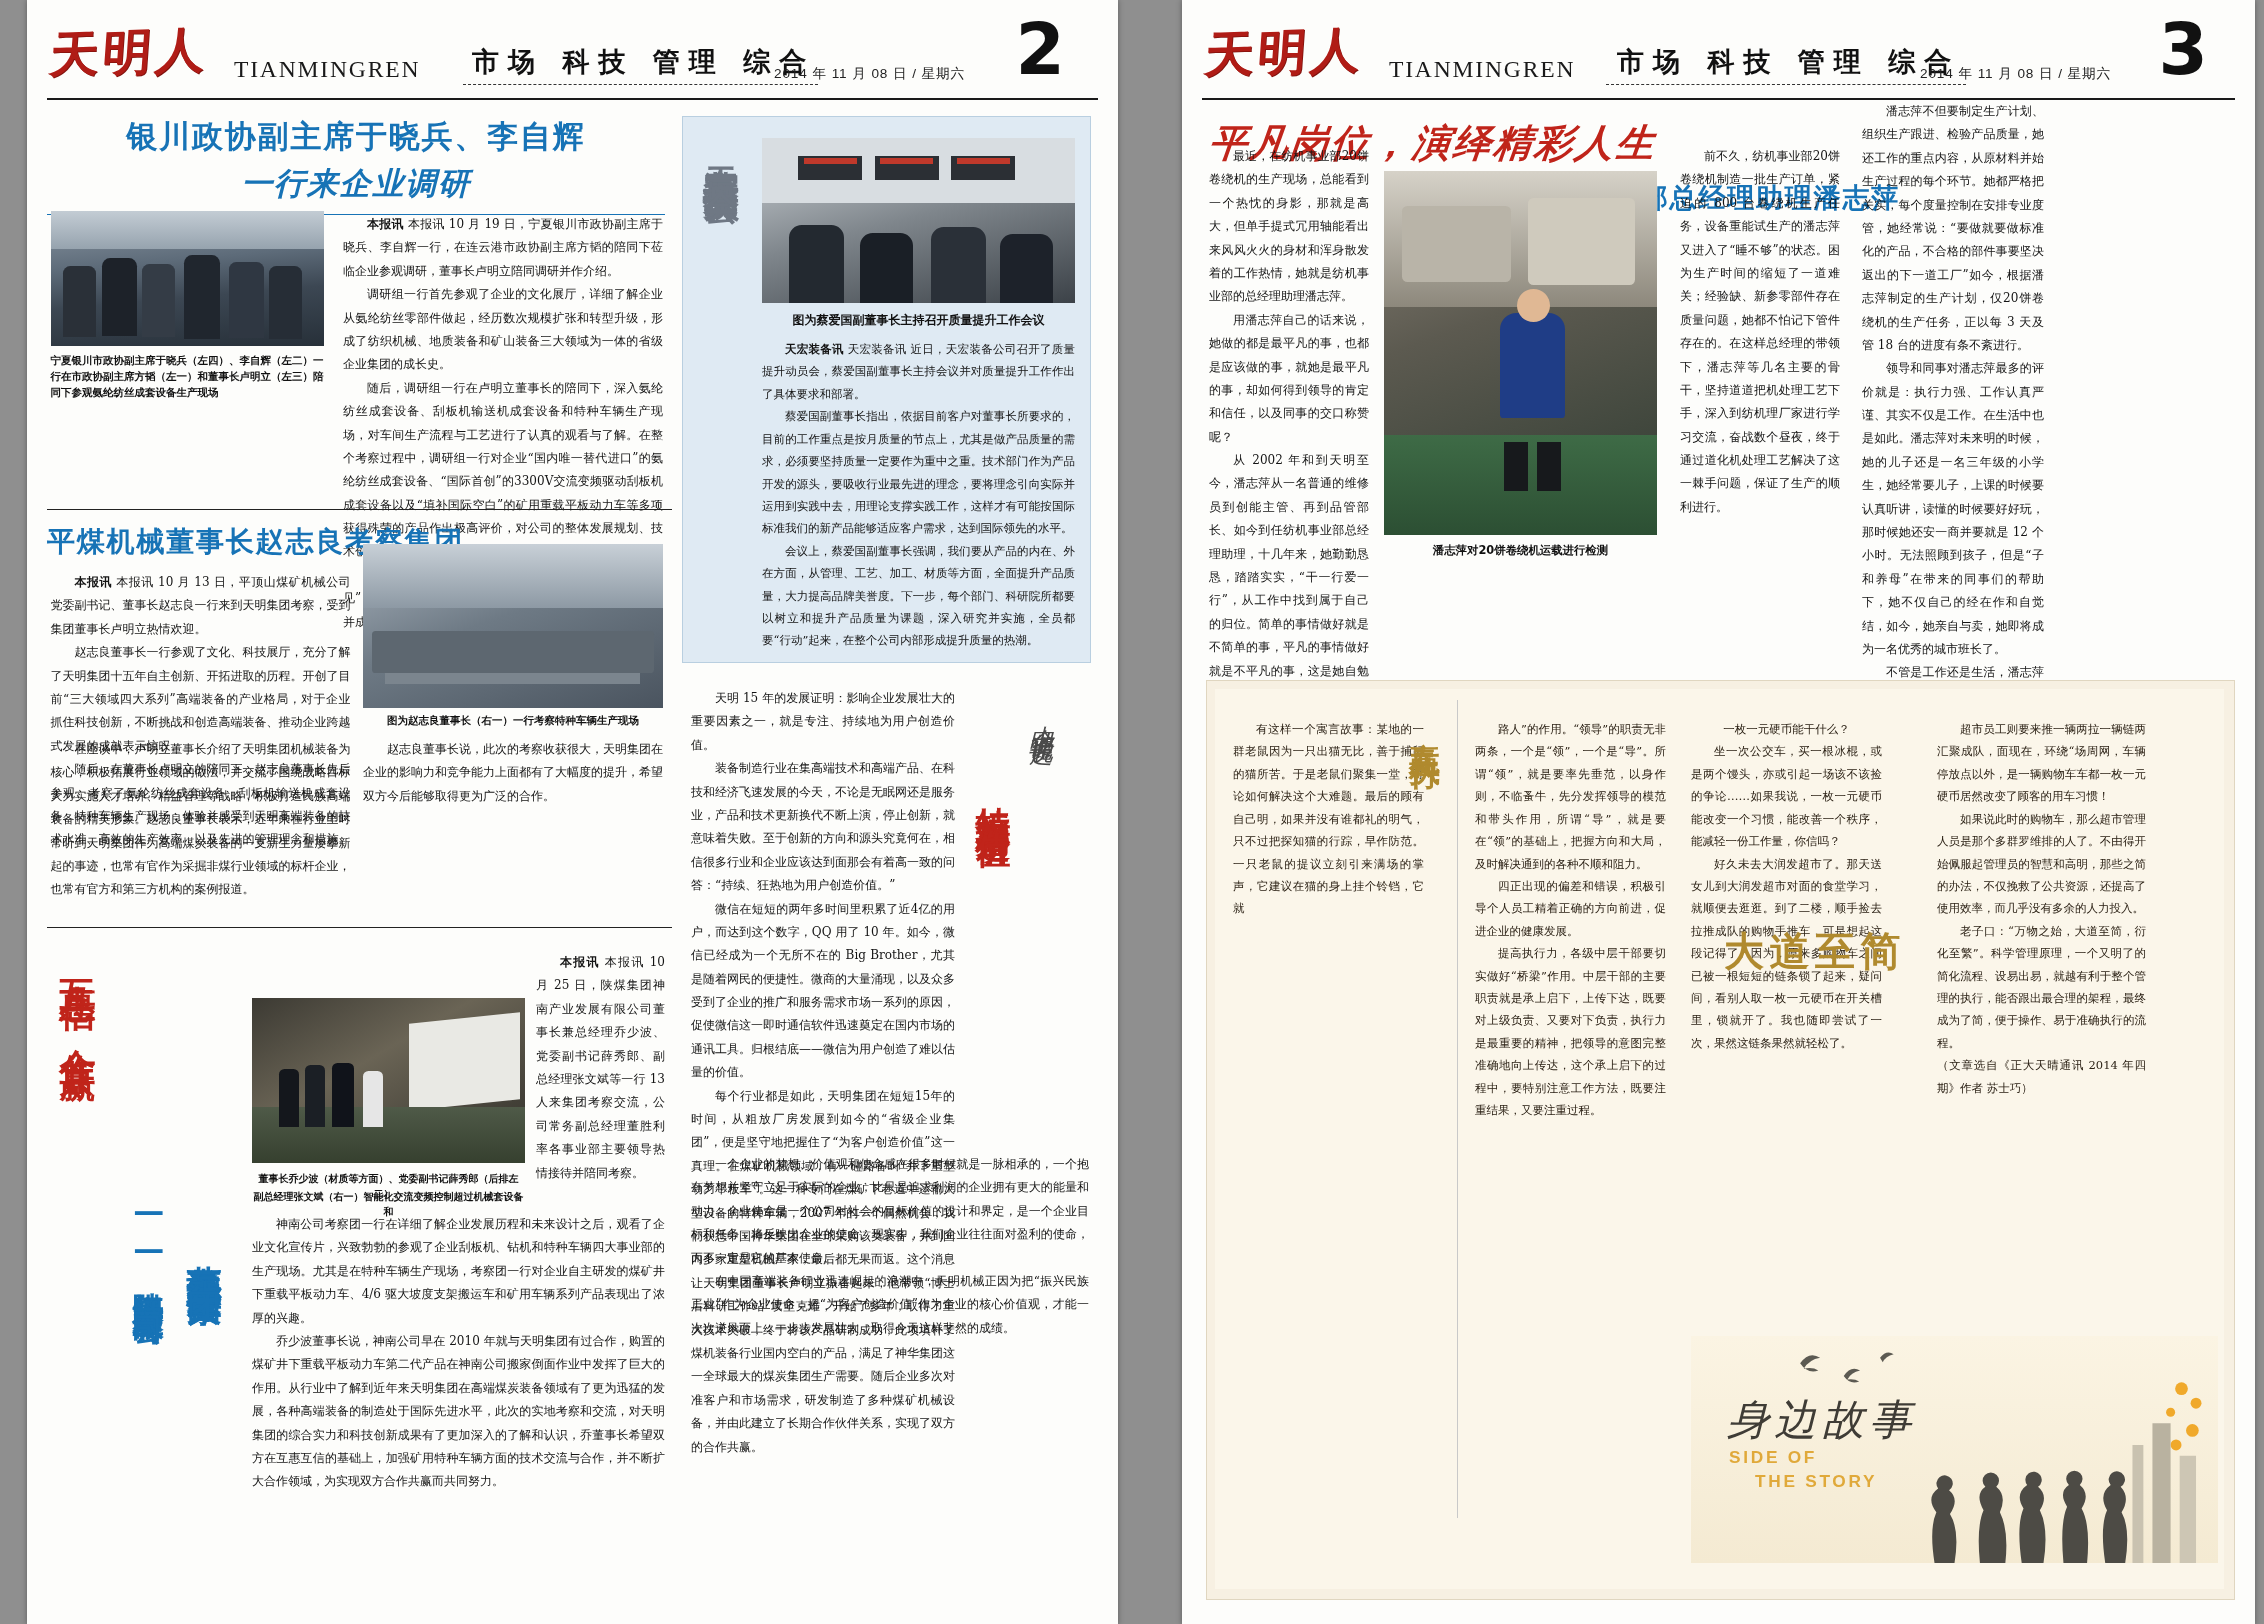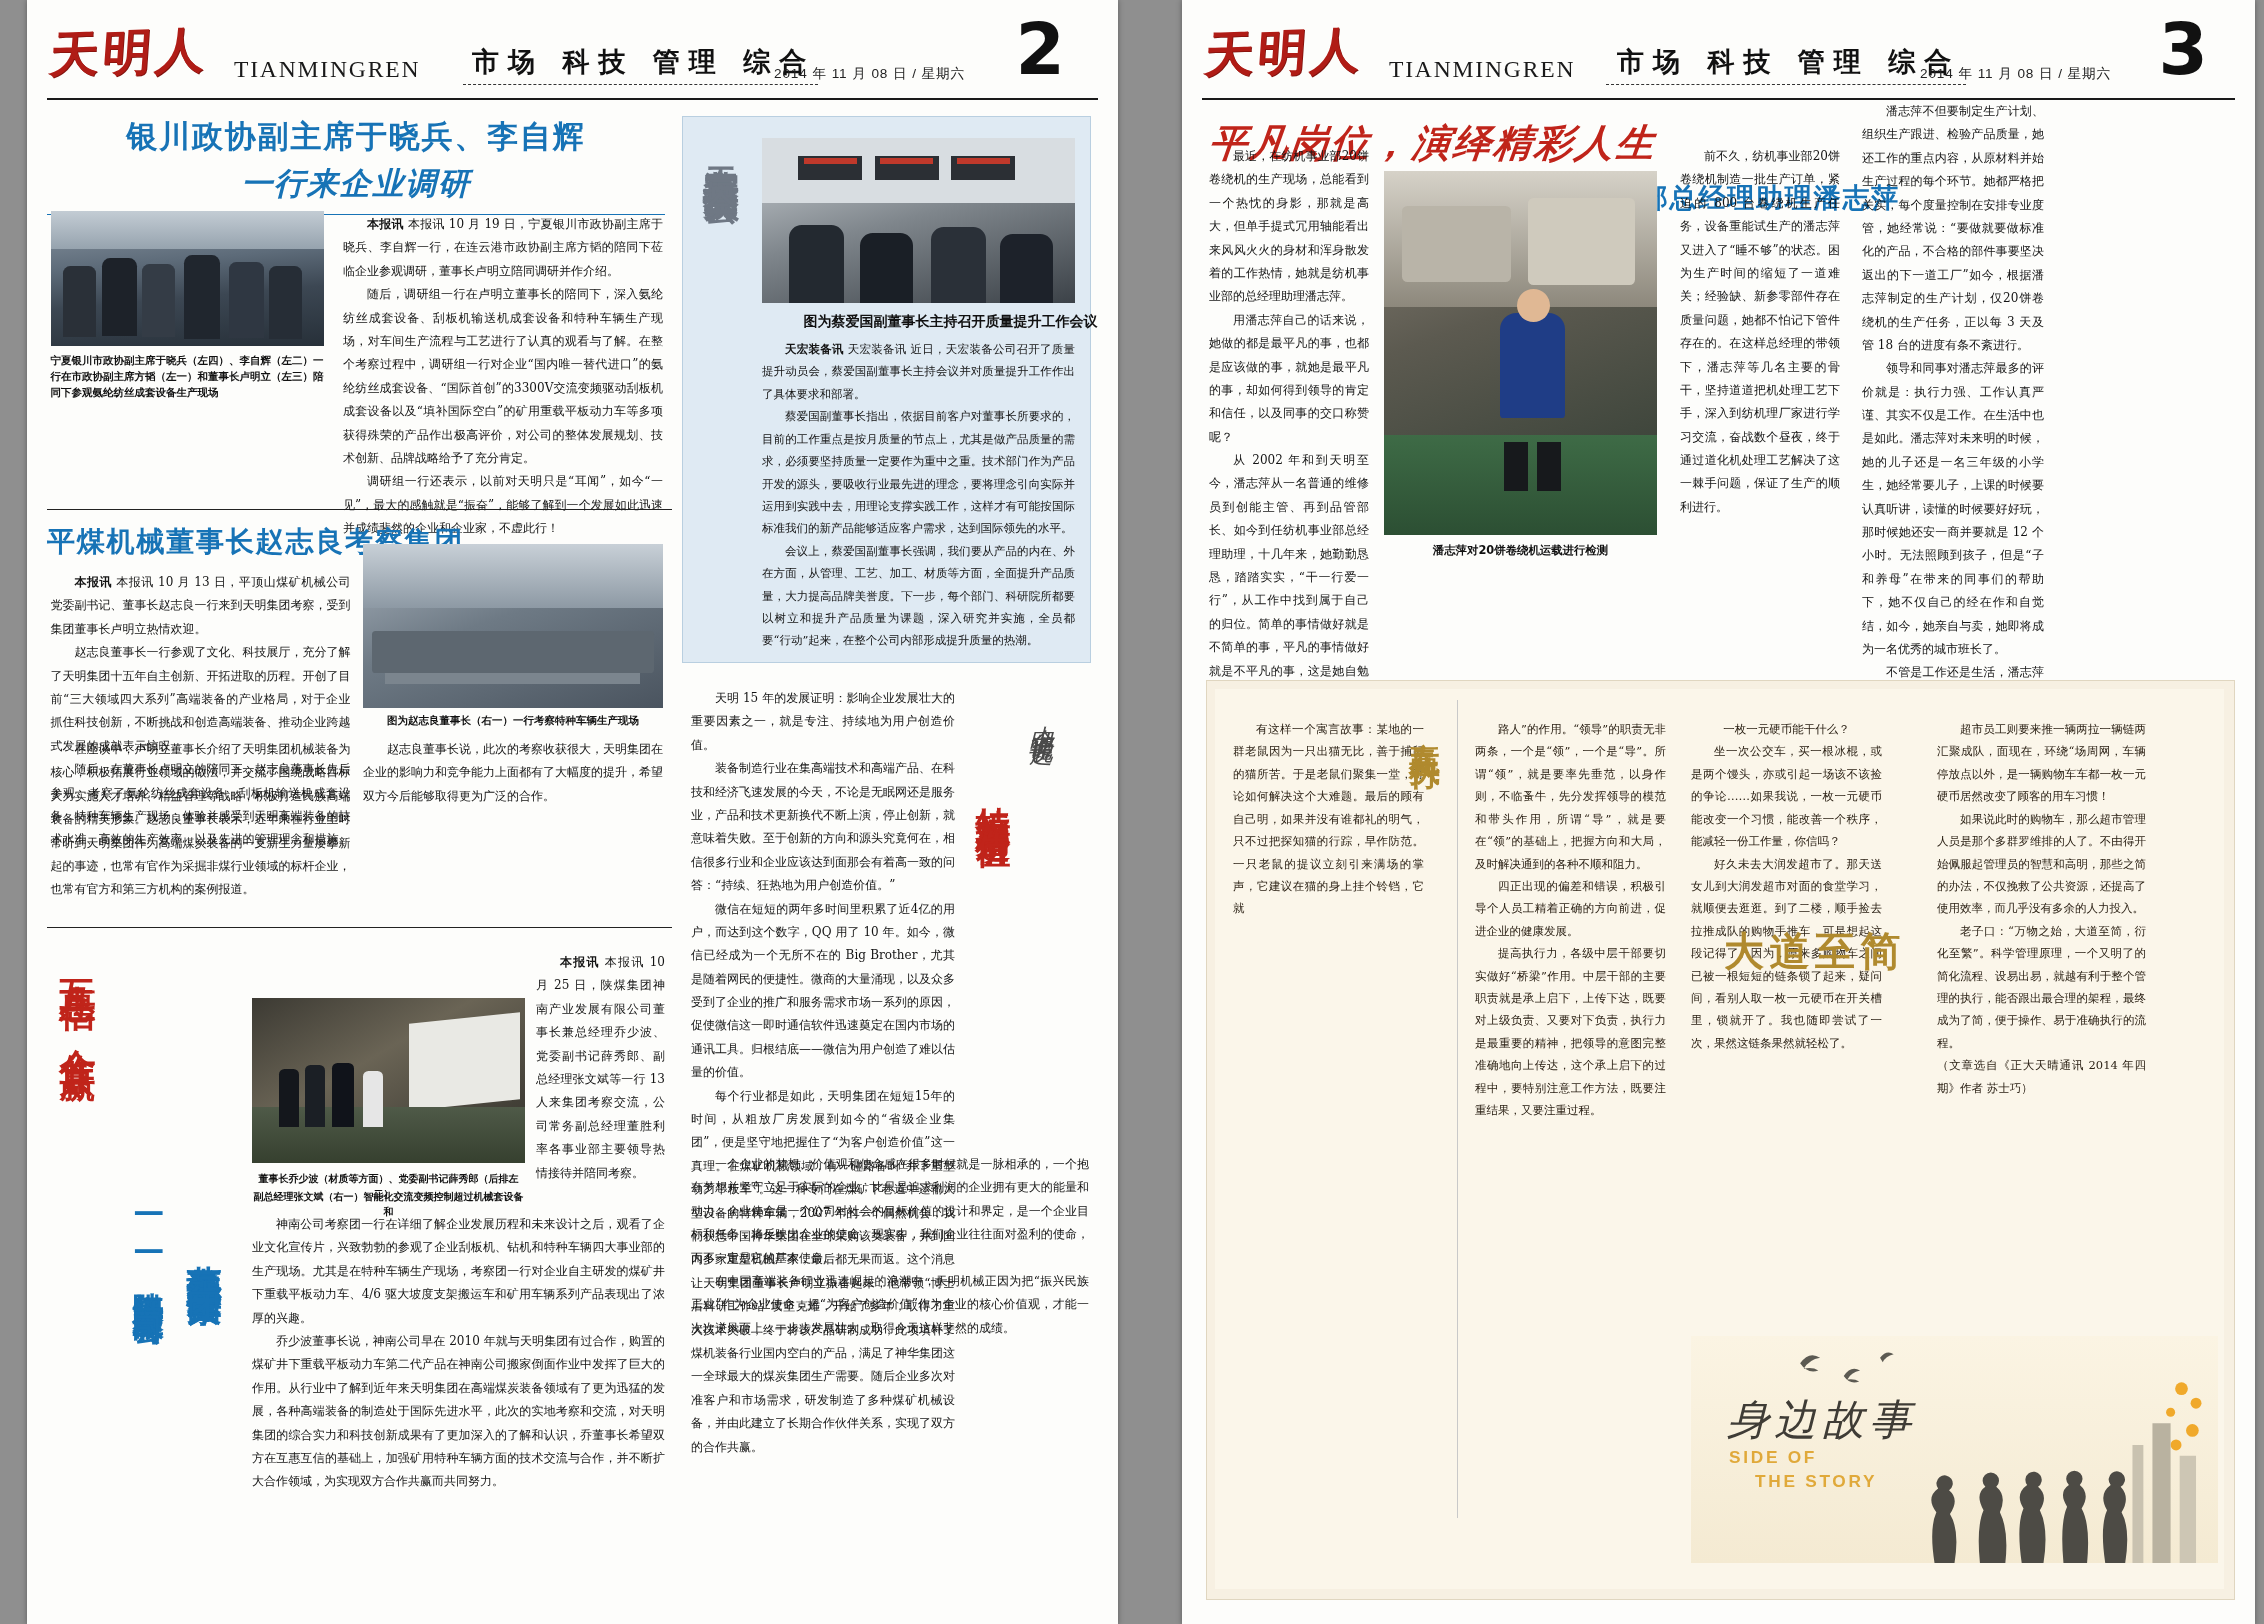--- a/index.html
+++ b/index.html
@@ -85,20 +85,21 @@
       <div style="position:absolute;left:133px;top:44px;width:36px;height:84px;background:#20262e;border-radius:8.2px 8.2px 0 0;"></div>
       <div style="position:absolute;left:178px;top:51px;width:35px;height:76px;background:#2f3views;"></div>
       <div style="position:absolute;left:178px;top:51px;width:35px;height:76px;background:#2f3742;border-radius:7.3px 7.3px 0 0;"></div>
       <div style="position:absolute;left:218px;top:55px;width:33px;height:73px;background:#262d36;border-radius:7.3px 7.3px 0 0;"></div>
       <div style="position:absolute;left:0;top:0;width:100%;height:38px;background:linear-gradient(180deg,#c3ccd4,#96a3ae);"></div>
     </div>
     <div class="caption" style="left:23.6px;top:353px;width:273px;text-align:left;font-size:10.5px;">宁夏银川市政协副主席于晓兵（左四）、李自辉（左二）一行在市政协副主席方韬（左一）和董事长卢明立（左三）陪同下参观氨纶纺丝成套设备生产现场</div>
 
     <div class="col-text" style="position:absolute;left:316px;top:213px;width:320px;">
       <p><b>本报讯</b> <span>本报讯 10 月 19 日，宁夏银川市政协副主席于晓兵、李自辉一行，在连云港市政协副主席方韬的陪同下莅临企业参观调研，董事长卢明立陪同调研并作介绍。</span></p>
+      <p>调研组一行首先参观了企业的文化展厅，详细了解企业从氨纶纺丝零部件做起，经历数次规模扩张和转型升级，形成了纺织机械、地质装备和矿山装备三大领域为一体的省级企业集团的成长史。</p>
       <p>随后，调研组一行在卢明立董事长的陪同下，深入氨纶纺丝成套设备、刮板机输送机成套设备和特种车辆生产现场，对车间生产流程与工艺进行了认真的观看与了解。在整个考察过程中，调研组一行对企业“国内唯一替代进口”的氨纶纺丝成套设备、“国际首创”的3300V交流变频驱动刮板机成套设备以及“填补国际空白”的矿用重载平板动力车等多项获得殊荣的产品作出极高评价，对公司的整体发展规划、技术创新、品牌战略给予了充分肯定。</p>
       <p>调研组一行还表示，以前对天明只是“耳闻”，如今“一见”，最大的感触就是“振奋”，能够了解到一个发展如此迅速并成绩斐然的企业和企业家，不虚此行！</p>
     </div>
     <div class="col-text" style="position:absolute;left:23.6px;top:420px;width:613px;"></div>
     <div class="rule-dark" style="position:absolute;left:20px;top:509px;width:625px;"></div>
 
     <div style="position:absolute;left:20px;top:523px;width:625px;">
       <div class="headline-blue" style="font-size:28px;text-align:left;">平煤机械董事长赵志良考察集团</div>
     </div>
     <div class="col-text" style="position:absolute;left:23.6px;top:571px;width:300px;">
@@ -155,21 +156,21 @@
       <div style="position:absolute;left:113px;top:18px;width:64px;height:23.6px;background:#2b2f34;"></div>
       <div style="position:absolute;left:189px;top:18px;width:64px;height:23.6px;background:#2b2f34;"></div>
       <div style="position:absolute;left:42px;top:20px;width:53px;height:5.5px;background:#c0392b;"></div>
       <div style="position:absolute;left:118px;top:20px;width:53px;height:5.5px;background:#c0392b;"></div>
       <div style="position:absolute;left:195px;top:20px;width:53px;height:5.5px;background:#c0392b;"></div>
       <div style="position:absolute;left:27px;top:87px;width:55px;height:78px;background:#232930;border-radius:12.7px 12.7px 0 0;"></div>
       <div style="position:absolute;left:98px;top:95px;width:53px;height:71px;background:#1a1f26;border-radius:12.7px 12.7px 0 0;"></div>
       <div style="position:absolute;left:169px;top:89px;width:55px;height:76px;background:#2a3038;border-radius:12.7px 12.7px 0 0;"></div>
       <div style="position:absolute;left:238px;top:96px;width:53px;height:69px;background:#1d222a;border-radius:12.7px 12.7px 0 0;"></div>
     </div>
-    <div class="caption" style="left:767px;top:311px;width:313px;font-size:14px;">图为蔡爱国副董事长主持召开质量提升工作会议</div>
+    <div class="caption" style="left:735px;top:311px;width:313px;font-size:12px;">图为蔡爱国副董事长主持召开质量提升工作会议</div>
     <div class="col-text" style="position:absolute;left:735px;top:338px;width:313px;font-size:11.5px;">
       <p><b>天宏装备讯</b> <span>天宏装备讯 近日，天宏装备公司召开了质量提升动员会，蔡爱国副董事长主持会议并对质量提升工作作出了具体要求和部署。</span></p>
       <p>蔡爱国副董事长指出，依据目前客户对董事长所要求的，目前的工作重点是按月质量的节点上，尤其是做产品质量的需求，必须要坚持质量一定要作为重中之重。技术部门作为产品开发的源头，要吸收行业最先进的理念，要将理念引向实际并运用到实践中去，用理论支撑实践工作，这样才有可能按国际标准我们的新产品能够适应客户需求，达到国际领先的水平。</p>
       <p>会议上，蔡爱国副董事长强调，我们要从产品的内在、外在方面，从管理、工艺、加工、材质等方面，全面提升产品质量，大力提高品牌美誉度。下一步，每个部门、科研院所都要以树立和提升产品质量为课题，深入研究并实施，全员都要“行动”起来，在整个公司内部形成提升质量的热潮。</p>
     </div>
 
     <div class="vtext calli" style="position:absolute;left:998px;top:707px;font-size:23.6px;height:227px;">由企业使命说起</div>
     <div class="vtext sig-red" style="position:absolute;left:942px;top:778px;font-size:35px;letter-spacing:3.6px;height:364px;">持续为客户创造价值</div>
 
     <div class="col-text" style="position:absolute;left:664px;top:687px;width:264px;">

